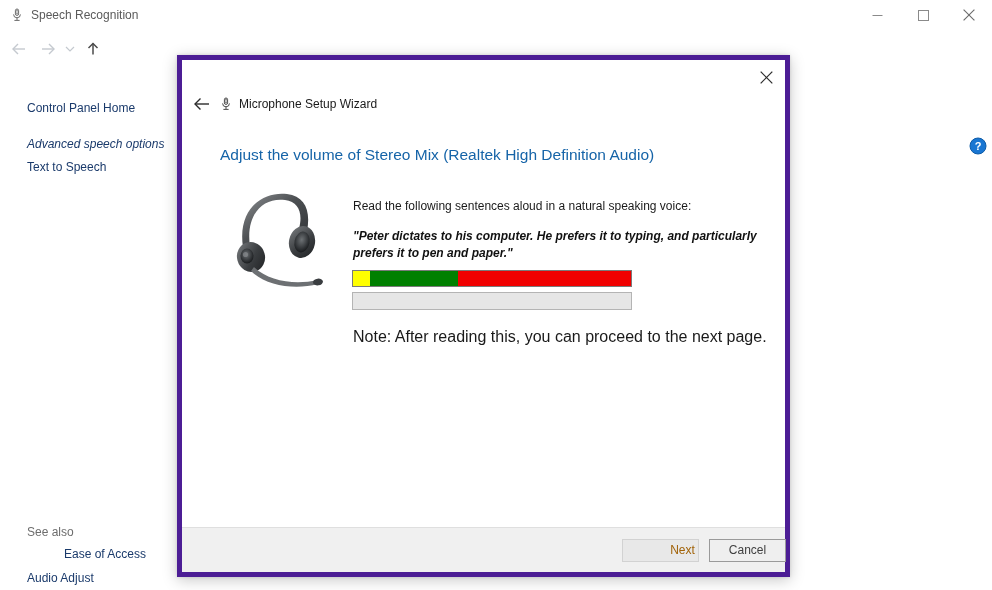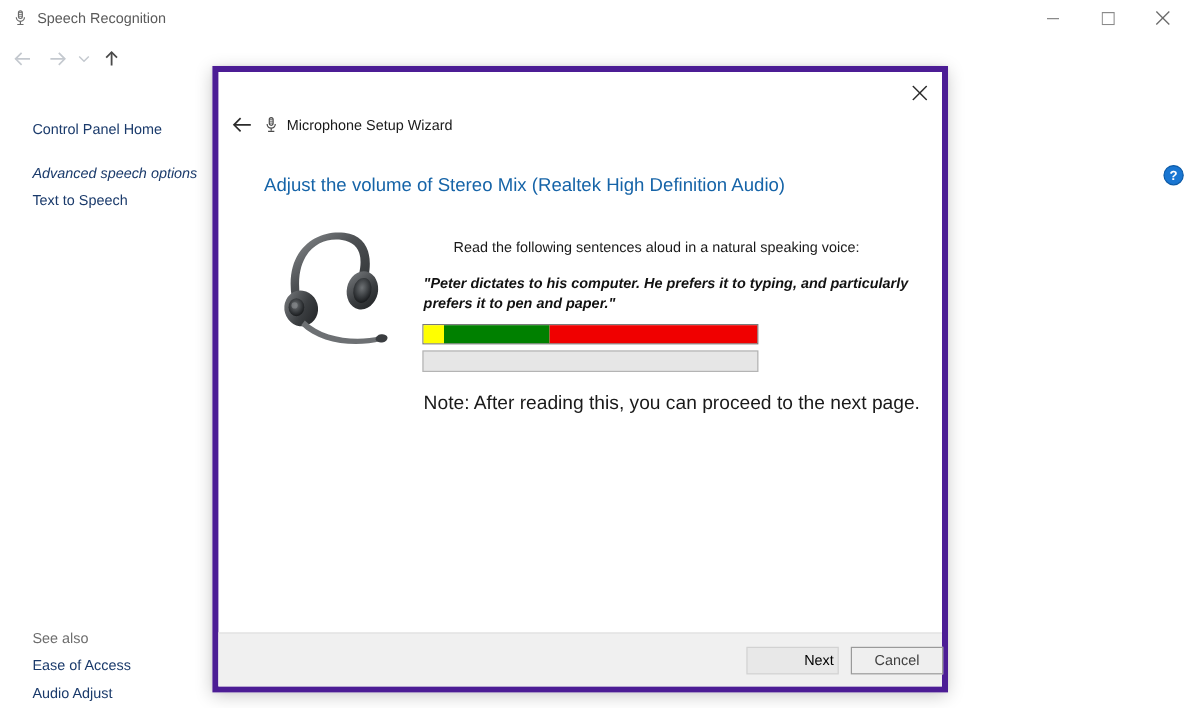--- a/index.html
+++ b/index.html
@@ -169,21 +169,21 @@
   .side-cph  { top: 21px; }
   .side-adv  { top: 57px; font-style: italic; }
   .side-tts  { top: 80px; }
   .side-seealso-label {
     position: absolute;
     left: 27px; top: 445px;
     font-size: 12px;
     color: #6d6d6d;
     line-height: 14px;
   }
-  .side-ea   { top: 467px; }
+  .side-ea   { top: 467px; margin-left: 37px; }
   .side-ad   { top: 491px; }
 
   .bg-fragment {
     position: absolute;
     left: 781px; top: 289px;
     font-size: 12px;
     color: #1a1a1a;
     white-space: nowrap;
   }
 
@@ -237,21 +237,20 @@
     left: 39px; top: 125px;
     width: 113px; height: 103px;
   }
   .instr {
     position: absolute;
     left: 171px; top: 139px;
     font-size: 12px;
     color: #1a1a1a;
     line-height: 15px;
     white-space: nowrap;
-    margin-left: 25px;
   }
   .sentence {
     position: absolute;
     left: 171px; top: 168px;
     width: 410px;
     font-size: 12px;
     font-weight: bold;
     font-style: italic;
     color: #111111;
     line-height: 17px;
@@ -304,21 +303,21 @@
     background: #e1e1e1;
     color: #404040;
     line-height: 21px;
     text-align: center;
     padding: 0;
   }
   .btn-next {
     left: 440px;
     background: #e8e8e8;
     border-color: #d2d2d2;
-    color: #000000;
+    color: #a16207;
     padding-left: 44px;
   }
   .btn-cancel {
     left: 527px;
     background: #efefef;
     border-color: #9a9a9a;
   }
 </style>
 </head>
 <body>

